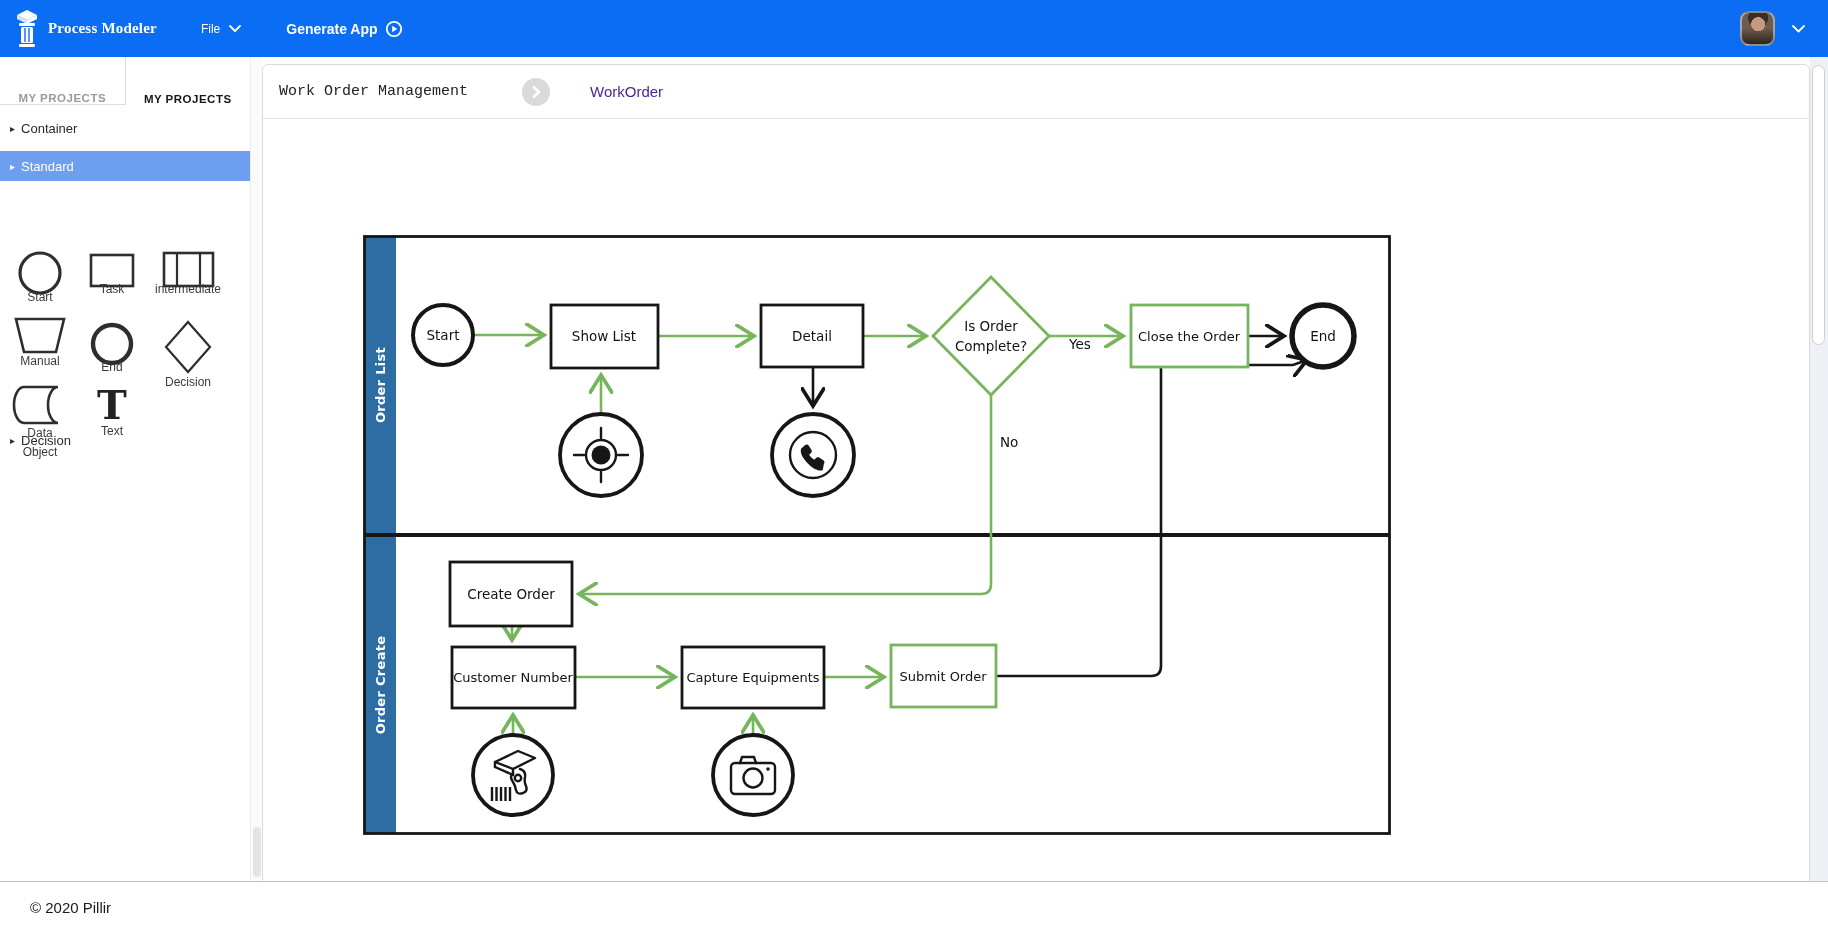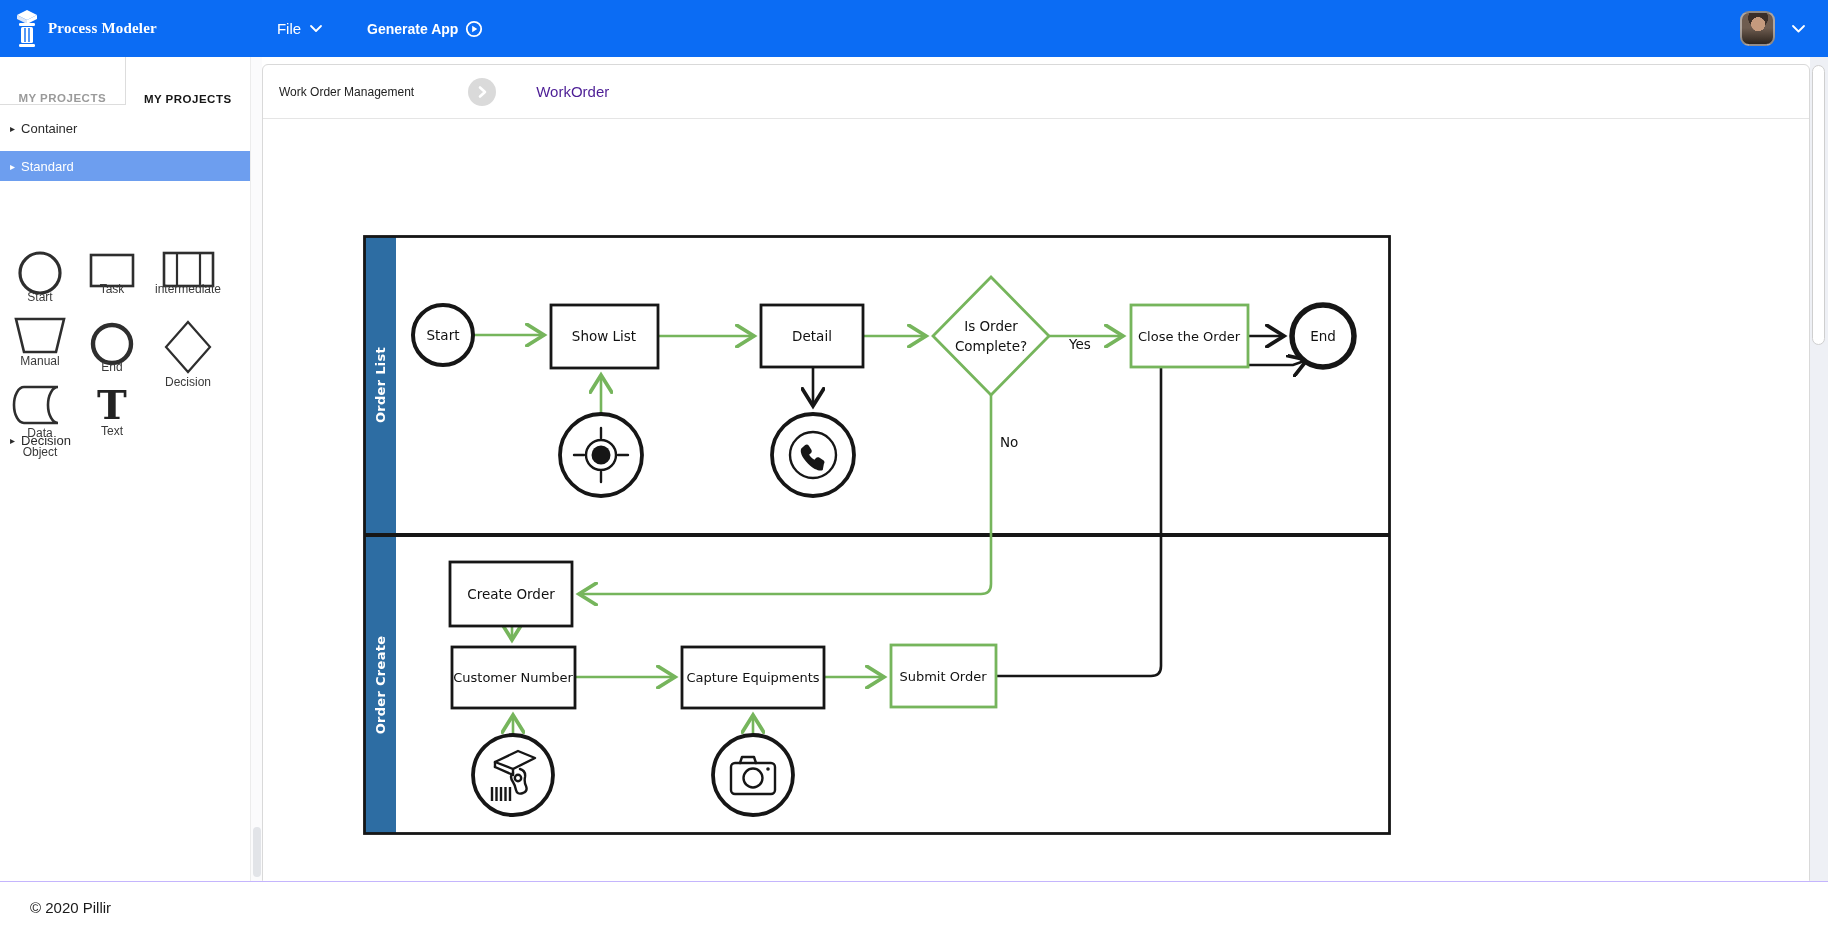--- a/index.html
+++ b/index.html
@@ -8,21 +8,21 @@
     background:#ffffff;font-family:"Liberation Sans",sans-serif;
     -webkit-font-smoothing:antialiased;
   }
   
   .header{
     position:absolute;left:0;top:0;width:1828px;height:57px;
     background:var(--header-blue);display:flex;align-items:center;color:#fff;
   }
   .logo-wrap{display:flex;align-items:center;margin-left:13px;}
   .app-title{font-weight:bold;font-size:15px;letter-spacing:.2px;margin-left:7px;font-family:Liberation Serif, serif;}
-  .menu-file{margin-left:120px;display:flex;align-items:center;font-size:15px;cursor:pointer;}
+  .menu-file{margin-left:44px;display:flex;align-items:center;font-size:12px;cursor:pointer;}
   .menu-file svg{margin-left:8px;}
   .generate-btn{margin-left:44px;display:flex;align-items:center;font-size:14px;font-weight:bold;cursor:pointer;}
   .generate-btn svg{margin-left:7px;}
   .header-right{position:absolute;right:22px;top:0;height:57px;display:flex;align-items:center;}
   .avatar{
     width:35px;height:35px;border-radius:9px;border:2px solid rgba(255,255,255,.45);
     background:
       radial-gradient(circle at 52% 36%, #c59a7e 0 27%, rgba(0,0,0,0) 28%),
       radial-gradient(circle at 52% 16%, #3a2e28 0 32%, rgba(0,0,0,0) 33%),
       linear-gradient(180deg,#6e5c50 0 48%, #2c241d 100%);
@@ -49,21 +49,21 @@
   .sidebar-scrollbar{position:absolute;left:250px;top:57px;width:12px;height:824px;
        background:#fbfbfc;border-left:1px solid #ececec;box-sizing:border-box;}
   .sidebar-scrollbar .thumb{position:absolute;left:2px;width:8px;bottom:4px;height:50px;
        background:#e2e4e8;border-radius:4px;}
   
   .main-panel{
     position:absolute;left:262px;top:64px;width:1548px;height:817px;background:#fff;
     border:1px solid #d9d9d9;border-radius:6px 6px 0 0;box-sizing:border-box;
   }
   .breadcrumb-bar{height:53px;border-bottom:1px solid #e5e5e5;display:flex;align-items:center;}
-  .crumb-parent{font-size:12px;color:#222;margin-left:16px;}
+  .crumb-parent{font-size:15px;color:#222;margin-left:16px;font-family:Liberation Mono, monospace;}
   .crumb-circle{width:28px;height:28px;border-radius:50%;background:#dadada;
     display:flex;align-items:center;justify-content:center;margin-left:54px;cursor:pointer;}
   .crumb-current{font-size:15px;color:#4c1d95;margin-left:40px;}
   .canvas{position:relative;width:100%;height:763px;background:#fff;}
   .diagram-svg{position:absolute;left:100px;top:116px;}
   
   .lane-frame{stroke:var(--node-black);stroke-width:2.8;fill:none;}
   .lane-divider{stroke:var(--node-black);stroke-width:4;}
   .lane-label{font-family:"DejaVu Sans",sans-serif;font-size:13px;font-weight:bold;fill:#ffffff;text-anchor:middle;letter-spacing:.3px;}
   .node-rect{stroke:var(--node-black);stroke-width:2.8;fill:#ffffff;}

